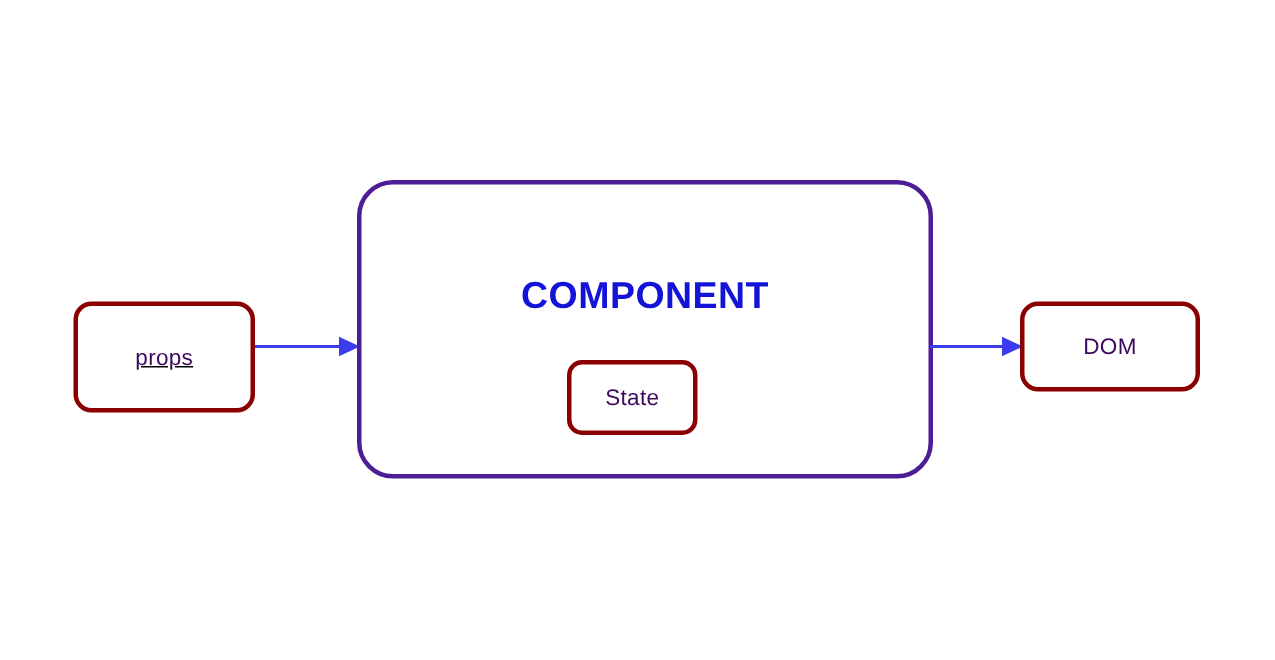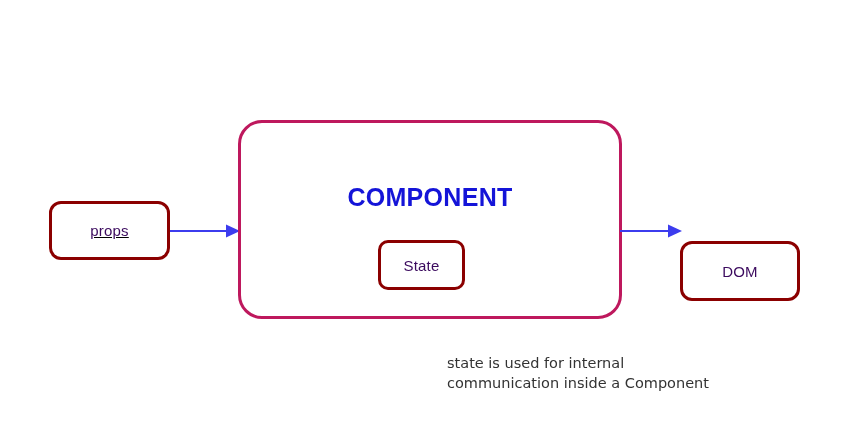--- a/index.html
+++ b/index.html
@@ -38,43 +38,42 @@
     line-height: 1;
     letter-spacing: 0.2px;
     white-space: nowrap;
   }
 
   
   #props-box {
     left: 49px;
     top: 201px;
     width: 121px;
-    height: 59px;
+    height: 74px;
     text-decoration: underline;
   }
 
   
   #dom-box {
     left: 680px;
     top: 201px;
     width: 120px;
     height: 60px;
-    margin-top: 40px;
   }
 
   
   #component-box {
     position: absolute;
     box-sizing: border-box;
     left: 238px;
     top: 120px;
     width: 384px;
     height: 199px;
     background: #ffffff;
-    border: 3px solid #be185d;
+    border: 3px solid #4c1d95;
     border-radius: 24px;
   }
   #component-title {
     position: absolute;
     left: 0;
     right: 0;
     top: 62px;
     text-align: center;
     color: #1414d8;
     font-family: "Liberation Sans", sans-serif;
@@ -150,16 +149,14 @@
     <svg width="62" height="30" viewBox="0 0 62 30">
       <line x1="0" y1="15" x2="50" y2="15" stroke="#3c3cee" stroke-width="2"></line>
       <polygon points="48,8.5 62,15 48,21.5" fill="#3c3cee"></polygon>
     </svg>
   </div>
 
   <div class="node-box" id="dom-box">
     <span class="node-label">DOM</span>
   </div>
 
-  <div id="caption">state is used for internal
-communication inside a Component</div>
 
 </div>
 
 </body></html>

